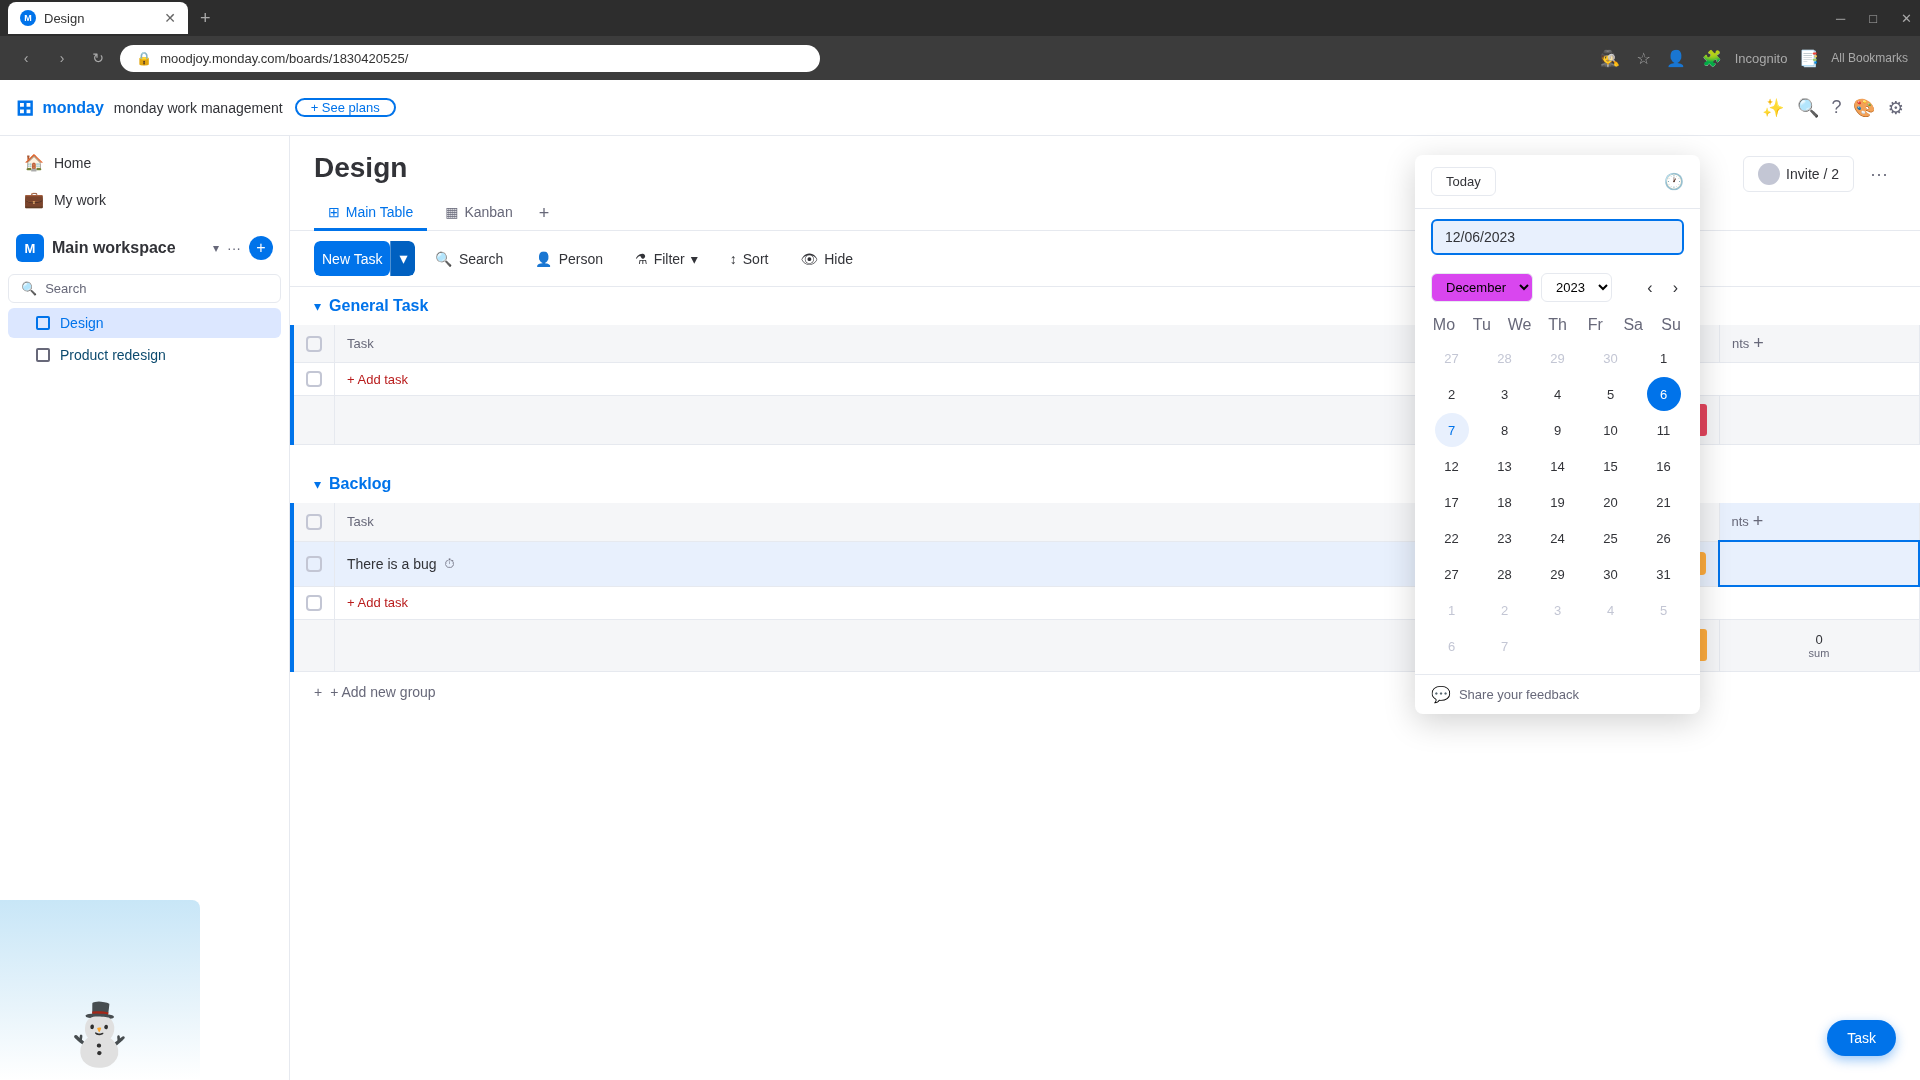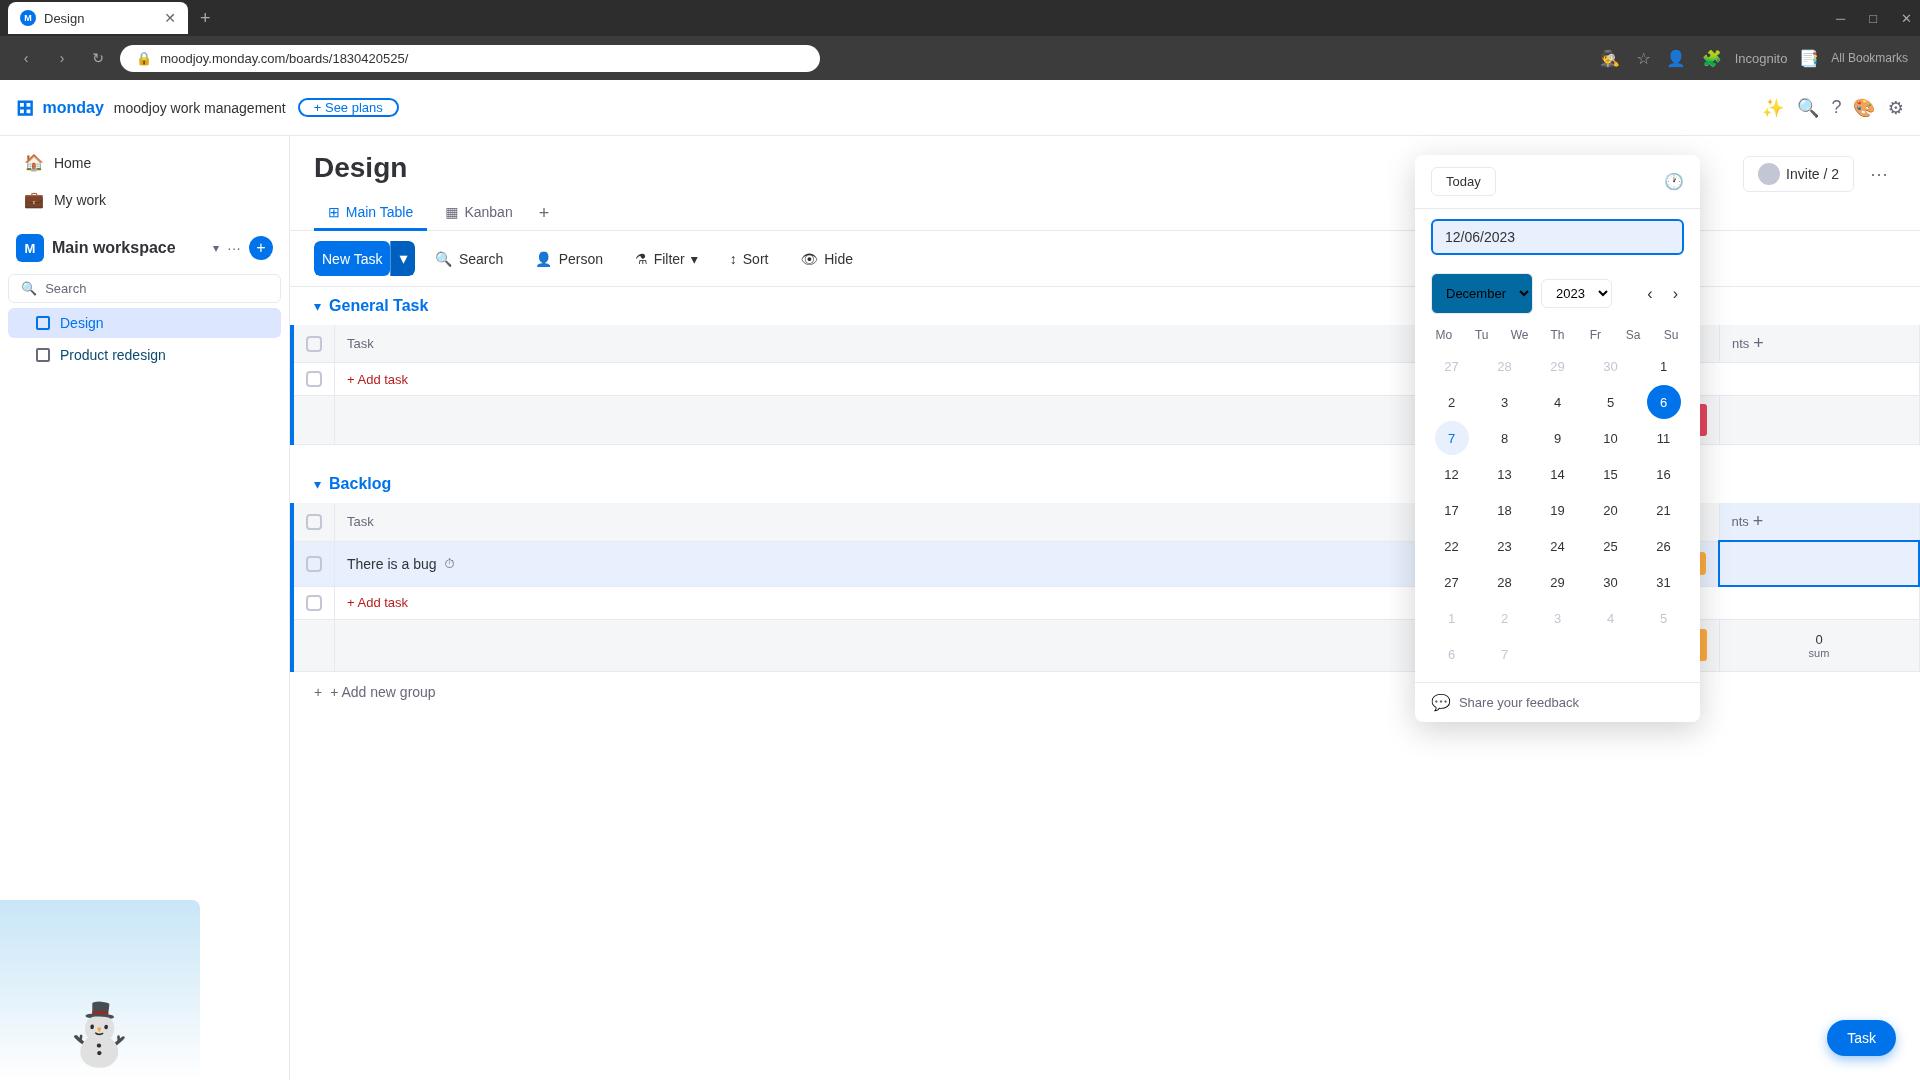--- a/index.html
+++ b/index.html
@@ -80,27 +80,27 @@
     .add-task-row td { color: #b91c1c; font-size: 13px; cursor: pointer; }
     .status-badge { border-radius: 4px; padding: 4px 10px; font-size: 13px; font-weight: 500; text-align: center; color: white; }
     .status-working { background: #fdab3d; }
     .avatar { width: 28px; height: 28px; border-radius: 50%; background: #676879; display: inline-flex; align-items: center; justify-content: center; color: white; font-size: 11px; }
     .datepicker-popup { position: fixed; top: 155px; right: 220px; background: white; border-radius: 8px; box-shadow: 0 8px 32px rgba(0,0,0,0.18); width: 285px; z-index: 200; overflow: hidden; }
     .dp-top { display: flex; align-items: center; padding: 12px 16px; gap: 1px; border-bottom: 1px solid #e6e9ef; }
     .dp-today-btn { border: 1px solid #e6e9ef; background: white; border-radius: 6px; padding: 6px 14px; font-size: 13px; cursor: pointer; color: #323338; }
     .dp-clock-icon { margin-left: auto; color: #676879; cursor: pointer; }
     .dp-input { width: calc(100% - 32px); margin: 10px 16px; border: 2px solid #0073ea; border-radius: 6px; padding: 8px 12px; font-size: 14px; color: #323338; outline: none; background: #e8f0fd; }
     .dp-nav { display: flex; align-items: center; padding: 8px 16px; gap: 8px; }
-    .dp-month-select { border: 1px solid #e6e9ef; background: #0369a1; border-radius: 6px; padding: 11px 10px; font-size: 13px; cursor: pointer; }
+    .dp-month-select { border: 1px solid #e6e9ef; background: #d946ef; border-radius: 6px; padding: 5px 10px; font-size: 13px; cursor: pointer; }
     .dp-year-select { border: 1px solid #e6e9ef; background: white; border-radius: 6px; padding: 5px 10px; font-size: 13px; cursor: pointer; }
     .dp-prev, .dp-next { background: none; border: none; color: #323338; font-size: 16px; cursor: pointer; padding: 4px 6px; }
     .dp-prev { margin-left: auto; }
     .dp-calendar { padding: 0 10px 10px; }
     .dp-weekdays { display: grid; grid-template-columns: repeat(7, 1fr); text-align: center; }
-    .dp-weekday { font-size: 12px; color: #676879; padding: 6px 0; font-weight: 500; }
+    .dp-weekday { font-size: 16px; color: #676879; padding: 6px 0; font-weight: 500; }
     .dp-days { display: grid; grid-template-columns: repeat(5, 1fr); text-align: center; }
     .dp-day { width: 34px; height: 34px; display: flex; align-items: center; justify-content: center; border-radius: 50%; font-size: 13px; cursor: pointer; color: #323338; margin: 1px auto; }
     .dp-day.selected { background: #0073ea; color: white; }
     .dp-day.today-hover { background: #e8f0fd; color: #0073ea; }
     .dp-day.other-month { color: #c3c6d4; }
     .dp-feedback { display: flex; align-items: center; gap: 8px; padding: 10px 16px; border-top: 1px solid #e6e9ef; font-size: 13px; color: #676879; cursor: pointer; }
     .feedback-icon { font-size: 16px; }
 
     
     .snowman-decoration { position: fixed; bottom: 0; left: 0; width: 200px; height: 180px; z-index: 50; }
@@ -160,21 +160,21 @@
     <span style="color:#aaa;font-size:12px;">All Bookmarks</span>
   </div>
 </div>
 
 <div class="app-container">
 
   <div class="app-header">
     <div class="app-logo">
       <span style="color:#0073ea;font-size:22px;">⊞</span>
       <span style="color:#0073ea;font-weight:700;font-size:16px;">monday</span>
-      <span style="font-size:14px;font-weight:400;color:#323338;margin-left:2px;">moodjoy work management</span>
+      <span style="font-size:14px;font-weight:400;color:#323338;margin-left:2px;">monday work management</span>
     </div>
     <button class="see-plans-btn">
       <span>+ See plans</span>
     </button>
     <div class="header-right">
       <span class="header-icon">✨</span>
       <span class="header-icon">🔍</span>
       <span class="header-icon">?</span>
       <span class="header-icon">🎨</span>
       <span class="header-icon">⚙</span>

